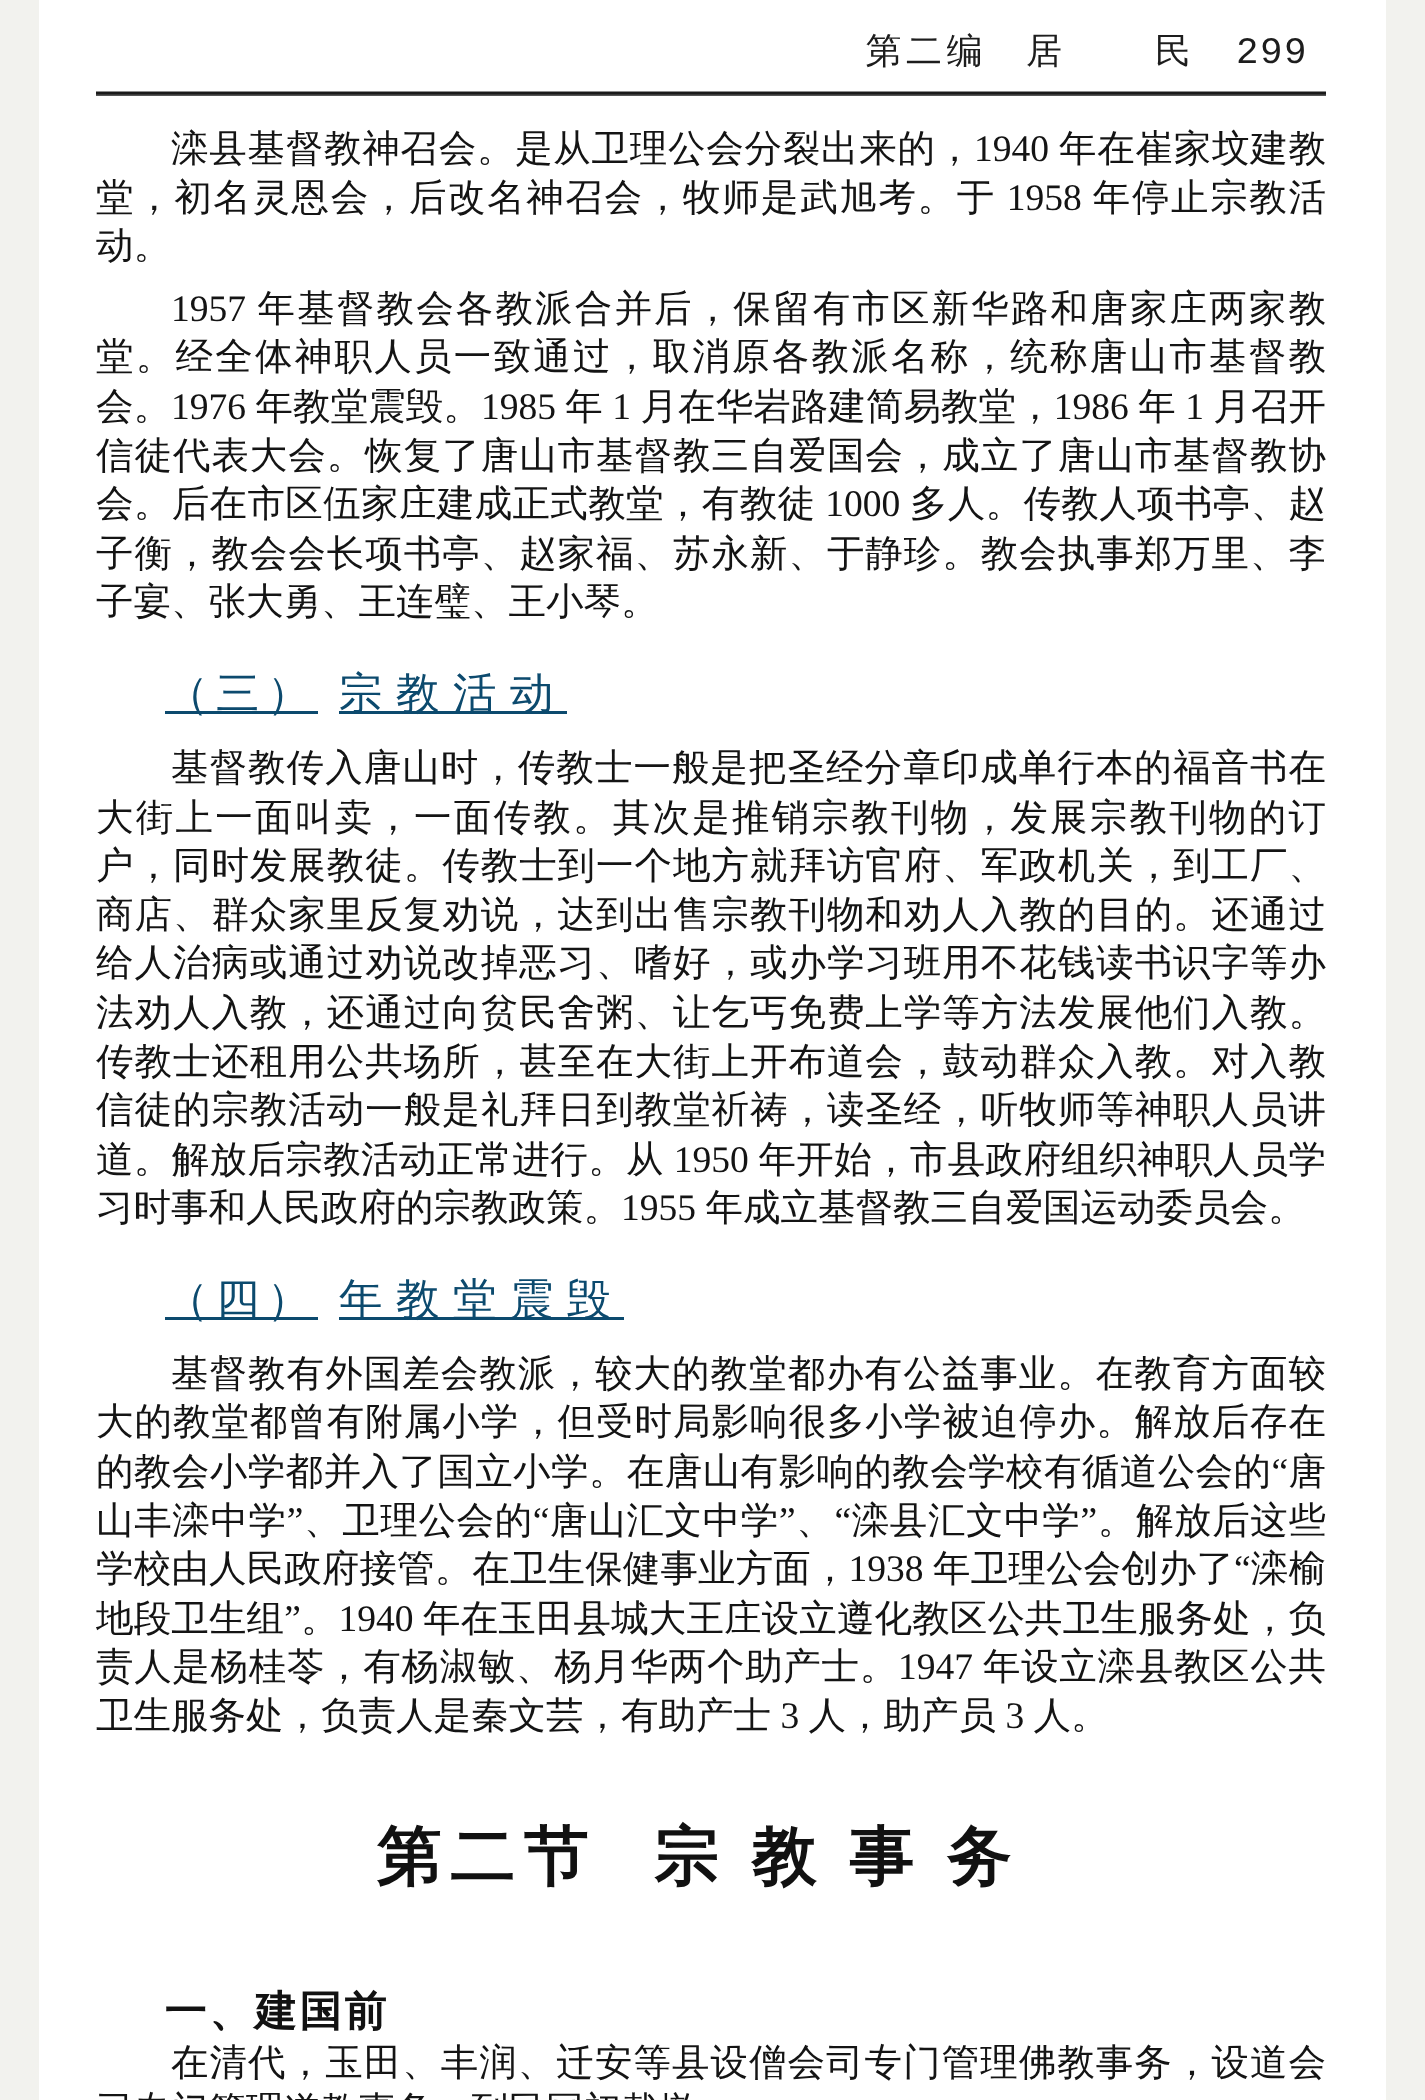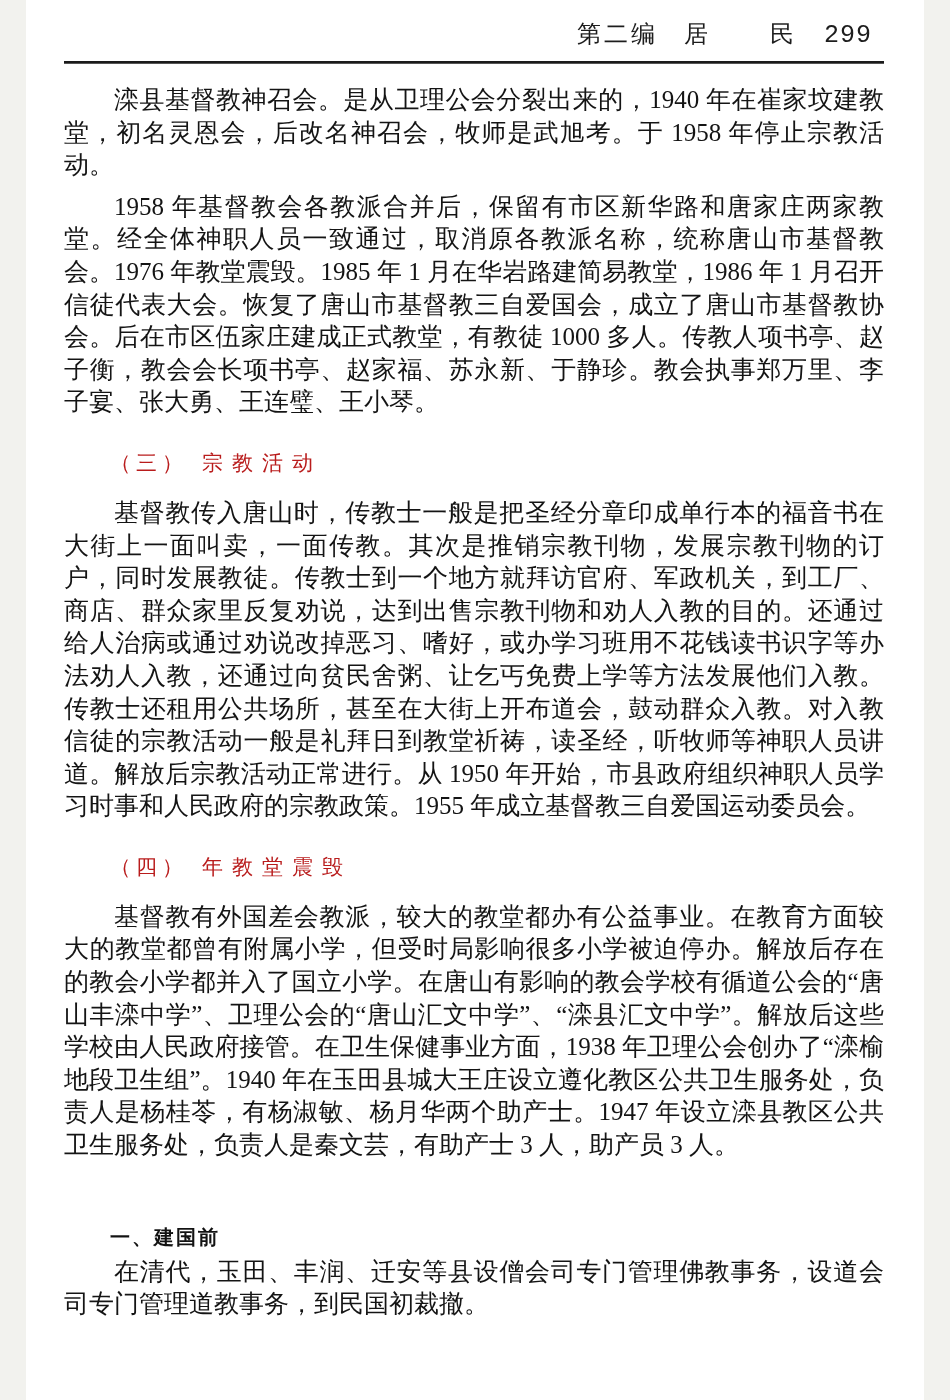--- a/index.html
+++ b/index.html
@@ -48,45 +48,46 @@
     text-align-last: left;
     text-indent: 2em;
     color: #141414;
   }
   .p-first { margin-top: 20px; }
   .p-follow { margin-top: 9px; }
   .p-after-head { margin-top: 16px; }
   
   .sub-section-heading {
     margin: 26px 0 16px 46px;
-    font-size: 21px;
+    font-size: 29px;
     line-height: 36px;
     font-weight: 500;
-    color: #b91c1c;
+    color: #0c4a6e;
+    text-decoration: underline;
   }
   .sub-section-heading .head-num { letter-spacing: 5px; margin-right: 14px; }
   .sub-section-heading .head-label { letter-spacing: 9px; }
   
   .section-title {
     margin-top: 48px;
     text-align: center;
     font-family: "Liberation Sans", sans-serif;
     font-weight: bold;
     font-size: 43px;
     line-height: 56px;
     color: #111;
   }
   .section-title .sec-num { letter-spacing: 6px; margin-right: 38px; }
   .section-title .sec-name { letter-spacing: 22px; }
   
   .sub-heading {
     margin: 56px 0 0 46px;
     font-family: "Liberation Sans", sans-serif;
     font-weight: bold;
-    font-size: 20px;
+    font-size: 28px;
     line-height: 38px;
     letter-spacing: 2px;
     color: #121212;
   }
   .p-last { }
 </style>
 </head>
 <body>
 
 <div class="page">
@@ -97,34 +98,37 @@
     <span class="hdr-sec-b">民</span>
     <span class="hdr-page">299</span>
   </div>
 
   <div class="header-rule"></div>
 
   <div class="body-text">
 
     <p class="p-first">滦县基督教神召会。是从卫理公会分裂出来的，1940 年在崔家坟建教堂，初名灵恩会，后改名神召会，牧师是武旭考。于 1958 年停止宗教活动。</p>
 
-    <p class="p-follow">1958 年基督教会各教派合并后，保留有市区新华路和唐家庄两家教堂。经全体神职人员一致通过，取消原各教派名称，统称唐山市基督教会。1976 年教堂震毁。1985 年 1 月在华岩路建简易教堂，1986 年 1 月召开信徒代表大会。恢复了唐山市基督教三自爱国会，成立了唐山市基督教协会。后在市区伍家庄建成正式教堂，有教徒 1000 多人。传教人项书亭、赵子衡，教会会长项书亭、赵家福、苏永新、于静珍。教会执事郑万里、李子宴、张大勇、王连璧、王小琴。</p>
+    <p class="p-follow">1957 年基督教会各教派合并后，保留有市区新华路和唐家庄两家教堂。经全体神职人员一致通过，取消原各教派名称，统称唐山市基督教会。1976 年教堂震毁。1985 年 1 月在华岩路建简易教堂，1986 年 1 月召开信徒代表大会。恢复了唐山市基督教三自爱国会，成立了唐山市基督教协会。后在市区伍家庄建成正式教堂，有教徒 1000 多人。传教人项书亭、赵子衡，教会会长项书亭、赵家福、苏永新、于静珍。教会执事郑万里、李子宴、张大勇、王连璧、王小琴。</p>
 
     <div class="sub-section-heading">
       <span class="head-num">（三）</span><span class="head-label">宗教活动</span>
     </div>
 
     <p class="p-after-head">基督教传入唐山时，传教士一般是把圣经分章印成单行本的福音书在大街上一面叫卖，一面传教。其次是推销宗教刊物，发展宗教刊物的订户，同时发展教徒。传教士到一个地方就拜访官府、军政机关，到工厂、商店、群众家里反复劝说，达到出售宗教刊物和劝人入教的目的。还通过给人治病或通过劝说改掉恶习、嗜好，或办学习班用不花钱读书识字等办法劝人入教，还通过向贫民舍粥、让乞丐免费上学等方法发展他们入教。传教士还租用公共场所，甚至在大街上开布道会，鼓动群众入教。对入教信徒的宗教活动一般是礼拜日到教堂祈祷，读圣经，听牧师等神职人员讲道。解放后宗教活动正常进行。从 1950 年开始，市县政府组织神职人员学习时事和人民政府的宗教政策。1955 年成立基督教三自爱国运动委员会。</p>
 
     <div class="sub-section-heading">
       <span class="head-num">（四）</span><span class="head-label">年教堂震毁</span>
     </div>
 
     <p class="p-after-head">基督教有外国差会教派，较大的教堂都办有公益事业。在教育方面较大的教堂都曾有附属小学，但受时局影响很多小学被迫停办。解放后存在的教会小学都并入了国立小学。在唐山有影响的教会学校有循道公会的“唐山丰滦中学”、卫理公会的“唐山汇文中学”、“滦县汇文中学”。解放后这些学校由人民政府接管。在卫生保健事业方面，1938 年卫理公会创办了“滦榆地段卫生组”。1940 年在玉田县城大王庄设立遵化教区公共卫生服务处，负责人是杨桂苓，有杨淑敏、杨月华两个助产士。1947 年设立滦县教区公共卫生服务处，负责人是秦文芸，有助产士 3 人，助产员 3 人。</p>
 
+    <div class="section-title">
+      <span class="sec-num">第二节</span><span class="sec-name">宗教事务</span>
+    </div>
 
     <div class="sub-heading">一、建国前</div>
 
     <p class="p-last">在清代，玉田、丰润、迁安等县设僧会司专门管理佛教事务，设道会司专门管理道教事务，到民国初裁撤。</p>
 
   </div>
 
 </div>
 
 </body></html>

